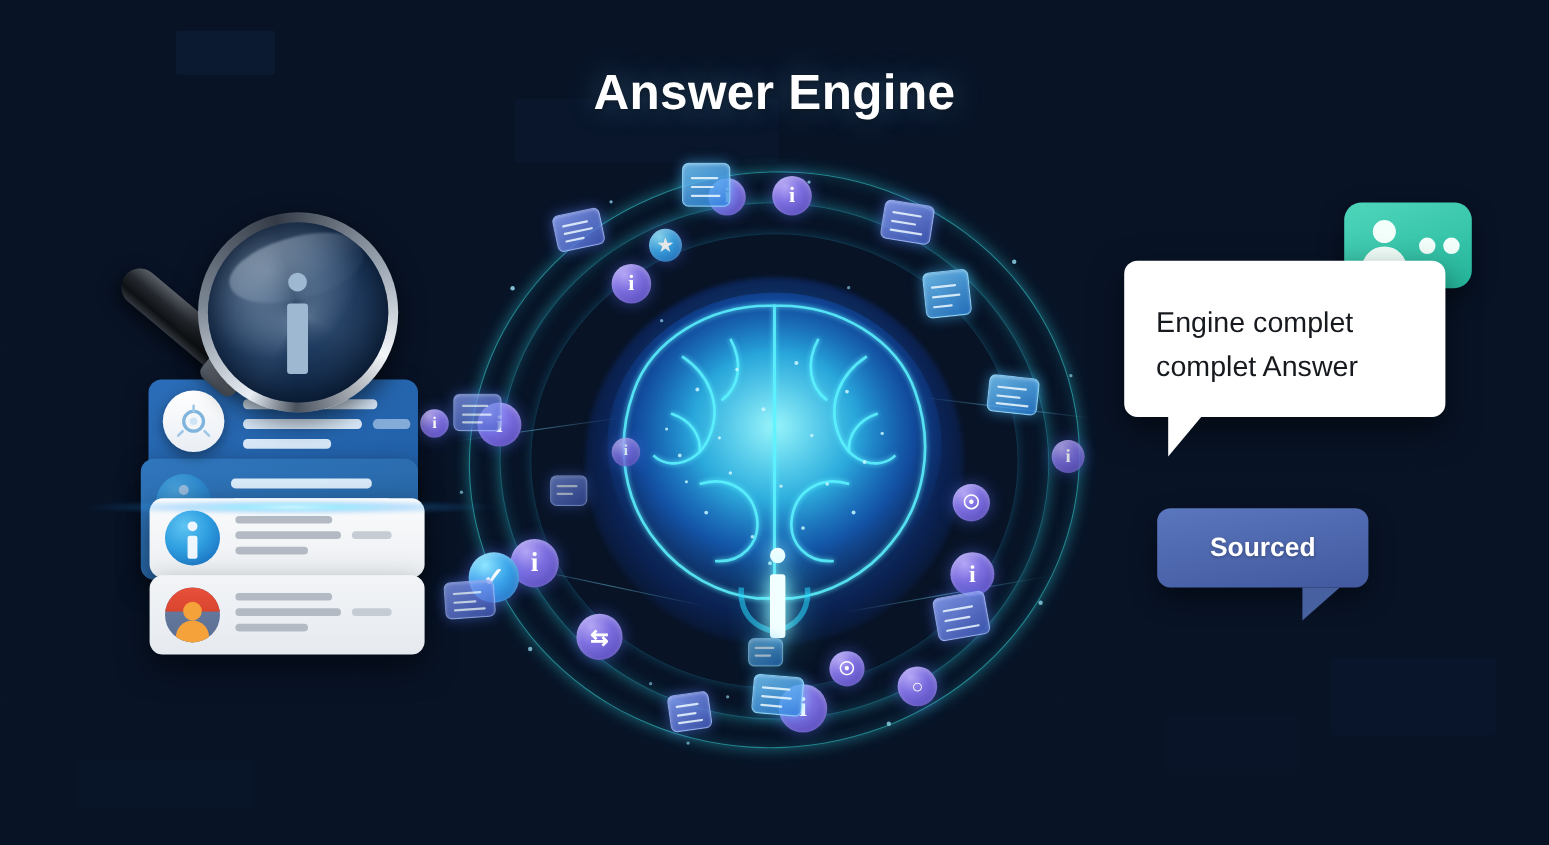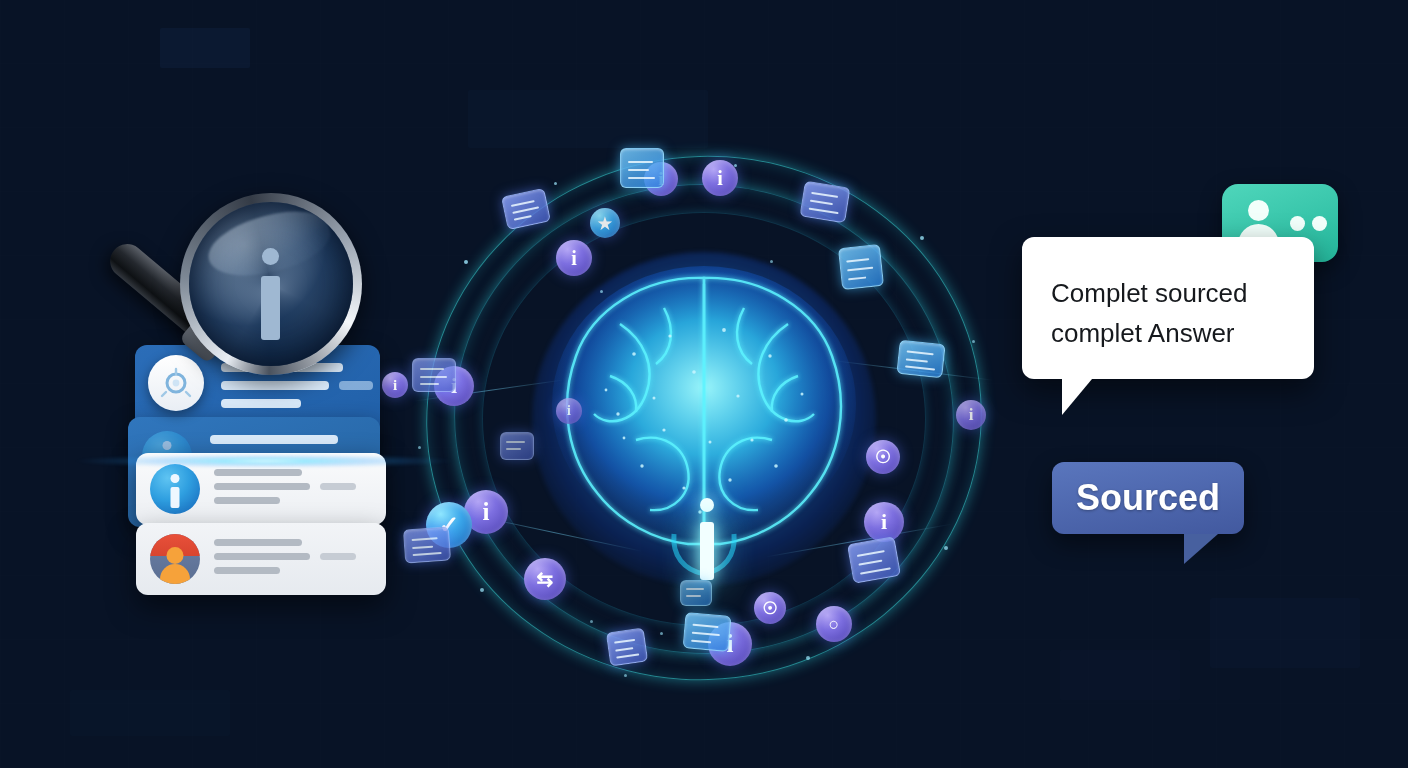--- a/index.html
+++ b/index.html
@@ -255,36 +255,37 @@
     box-shadow:0 10px 24px rgba(0,0,0,.45);
   }
   #sourcedBadge::after {
     content:""; position:absolute; right:26px; bottom:-30px;
     border-width:0 0 30px 34px; border-style:solid;
     border-color:transparent transparent transparent #47609f;
   }
   #sourcedText {
     position:absolute; left:0; top:0; width:192px; height:72px;
     display:flex; align-items:center; justify-content:center;
-    color:#ffffff; font-size:36px; font-weight:bold;
+    color:#ffffff; font-size:24px; font-weight:bold;
     text-shadow:0 1px 3px rgba(0,0,0,.3);
   }
 </style>
 </head>
 <body>
 
 <div id="stage">
 
   <div id="texture"></div>
   <div class="blk" style="left:160px;top:28px;width:90px;height:40px;"></div>
   <div class="blk" style="left:468px;top:90px;width:240px;height:58px;opacity:.5;"></div>
   <div class="blk" style="left:1210px;top:598px;width:150px;height:70px;opacity:.45;"></div>
   <div class="blk" style="left:1060px;top:650px;width:120px;height:50px;opacity:.35;"></div>
   <div class="blk" style="left:70px;top:690px;width:160px;height:46px;opacity:.3;"></div>
 
+  <div id="title">Answer Engine</div>
 
   <div id="orb">
 
     <div class="ring" id="ring3"></div>
     <div id="brainGlow"></div>
 
     <svg id="brainSvg" viewBox="0 0 360 350">
       <defs>
         <radialGradient id="bg1" cx="50%" cy="44%" r="58%">
           <stop offset="0%" stop-color="#9ffaff" stop-opacity=".95"></stop>
@@ -518,21 +519,21 @@
 
   <div id="chatIcon">
     <div class="ci-person-head"></div>
     <div class="ci-person-body"></div>
     <div class="ci-dot" style="left:68px;"></div>
     <div class="ci-dot" style="left:90px;"></div>
   </div>
 
   <div id="answerBubble">
     <div id="answerText">
-      <div>Complet sourced</div>
+      <div>Engine complet</div>
       <div>complet Answer</div>
     </div>
   </div>
 
   <div id="sourcedBadge">
     <div id="sourcedText">Sourced</div>
   </div>
 
 </div>
 

